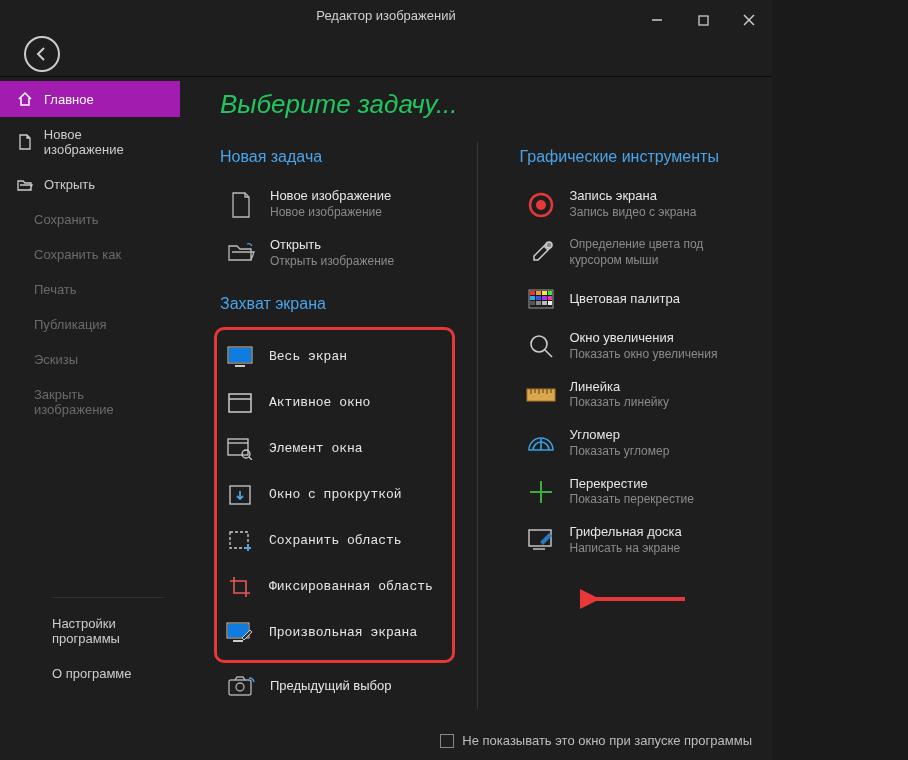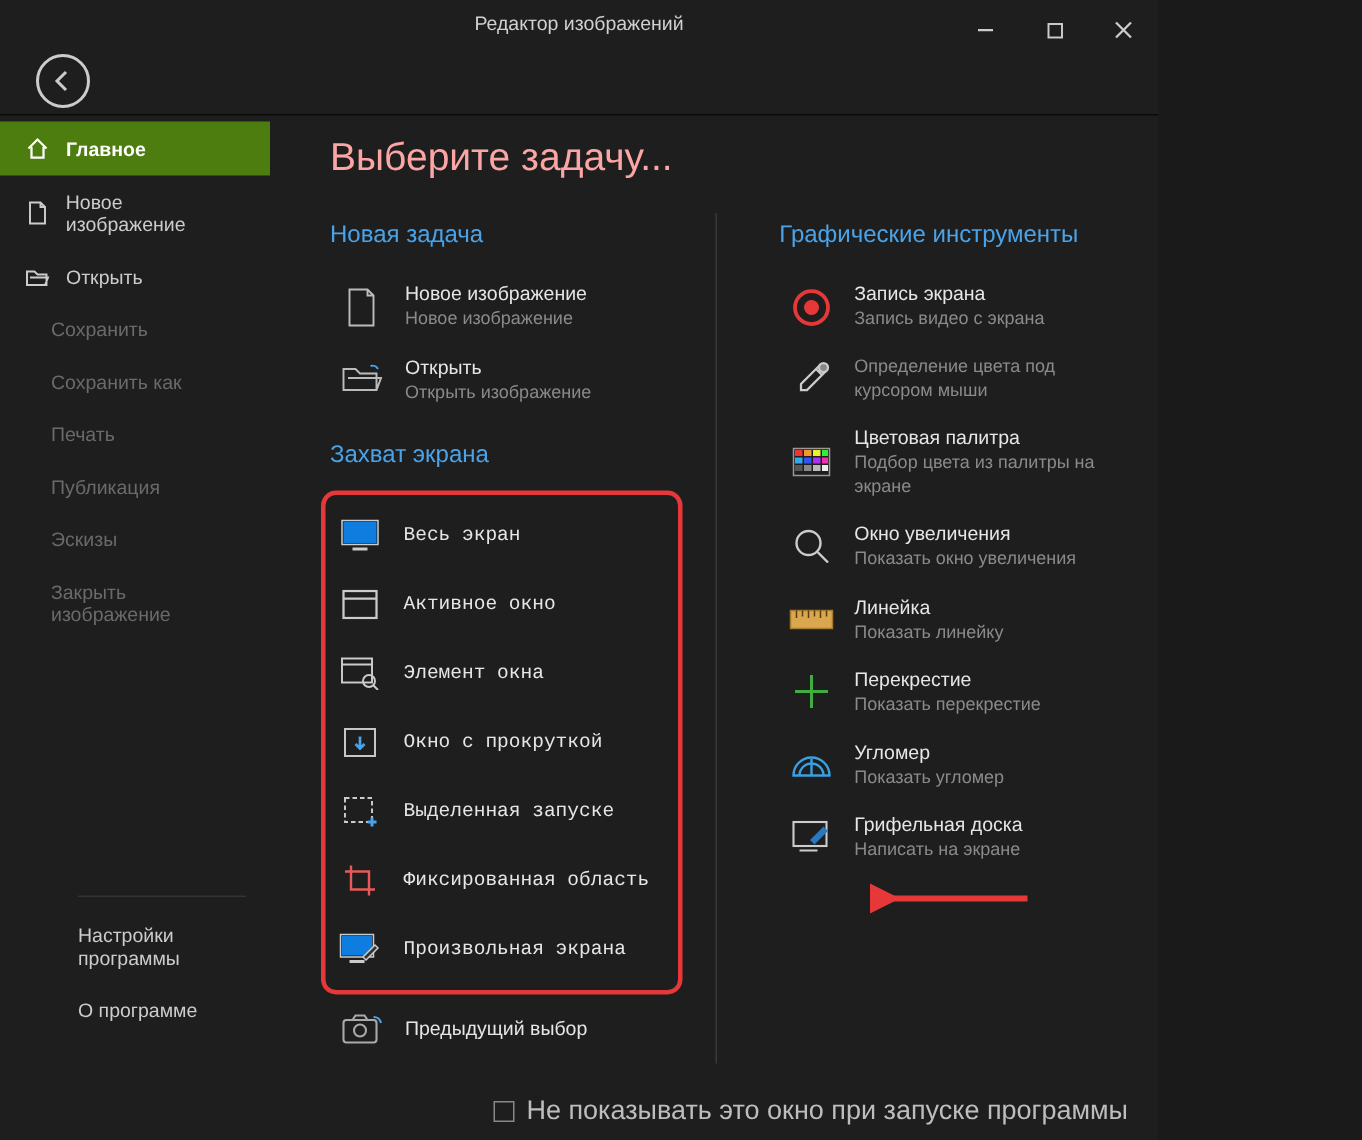--- a/index.html
+++ b/index.html
@@ -12,44 +12,44 @@
   .titlebar .controls svg { stroke: #cccccc; fill: none; }
 
   .backbar { height: 60px; display: flex; align-items: center; padding-left: 24px; border-bottom: 1px solid #0a0a0a; }
   .back-btn { width: 36px; height: 36px; border: 2px solid #cccccc; border-radius: 50%; display: flex; align-items: center; justify-content: center; cursor: pointer; }
 
   .body { flex: 1; display: flex; }
   .sidebar { width: 180px; display: flex; flex-direction: column; padding-top: 4px; }
   .sidebar .top { flex: 1; }
   .sidebar .bottom { padding-bottom: 30px; margin-left: 36px; }
   .nav-item { display: flex; align-items: center; gap: 10px; padding: 10px 16px; color: #cccccc; font-size: 13px; cursor: pointer; }
-  .nav-item.selected { background: #4d7c0f; color: #fff; font-weight: bold; }
+  .nav-item.selected { background: #a21caf; color: #fff; }
   .nav-item.disabled { color: #6a6a6a; cursor: default; }
   .nav-item .icon { width: 18px; display: flex; justify-content: center; }
   .nav-sub { padding-left: 34px; }
   .nav-divider { height: 1px; background: #333; margin: 8px 16px; }
 
   .main { flex: 1; padding: 12px 24px 12px 40px; color: #d0d0d0; overflow: hidden; position: relative; }
-  .main-title { font-size: 26px; font-weight: 300; color: #fca5a5; margin-bottom: 22px; }
+  .main-title { font-size: 26px; font-weight: 300; color: #22c55e; margin-bottom: 22px; font-style: italic; }
   .cols { display: flex; gap: 14px; }
   .col { flex: 1; }
   .col.left { border-right: 1px solid #383838; padding-right: 28px; }
   .col.right { padding-left: 28px; }
   .section-title { color: #4aa3e8; font-size: 16px; font-weight: 400; margin: 6px 0 14px 0; }
 
   .task { display: flex; align-items: center; gap: 14px; padding: 8px 6px; cursor: pointer; border-radius: 2px; }
   .task .ticon { width: 30px; height: 30px; display: flex; align-items: center; justify-content: center; flex-shrink: 0; }
   .task .tlabel { font-size: 13px; color: #e6e6e6; line-height: 1.3; }
   .task .tlabel .sub { color: #8a8a8a; font-size: 12px; }
 
   .highlight-box { border: 3px solid #e63838; border-radius: 10px; padding: 4px 2px; margin-left: -6px; margin-right: -6px; font-family: Liberation Mono, monospace; }
 
   .arrow { position: absolute; left: 400px; top: 510px; pointer-events: none; }
 
-  .footer { height: 50px; display: flex; align-items: center; justify-content: flex-end; padding-right: 20px; color: #bdbdbd; font-size: 18px; }
+  .footer { height: 50px; display: flex; align-items: center; justify-content: flex-end; padding-right: 20px; color: #bdbdbd; font-size: 13px; }
   .footer .chk { width: 14px; height: 14px; border: 1px solid #888; margin-right: 8px; }
 </style>
 </head>
 <body>
 
 <div class="app">
 
   <div class="titlebar">
     <span>Редактор изображений</span>
     <div class="controls">
@@ -215,21 +215,21 @@
             <div class="task">
               <div class="ticon">
                   <svg width="24" height="22" fill="none" stroke="#ccc" stroke-width="1.3" stroke-dasharray="3 2">
                     <rect x="2" y="2" width="18" height="16"></rect>
                     <g stroke-dasharray="0" stroke="#4aa3e8" stroke-width="2">
                       <line x1="20" y1="15" x2="20" y2="21"></line>
                       <line x1="17" y1="18" x2="23" y2="18"></line>
                     </g>
                   </svg>
                 </div>
-              <div class="tlabel">Выделенная запуске</div>
+              <div class="tlabel">Сохранить область</div>
             </div>
             <div class="task">
               <div class="ticon">
                   <svg width="24" height="24" fill="none" stroke="#e85a5a" stroke-width="1.6">
                     <path d="M6 2 V18 H22 M2 6 H18 V22"></path>
                   </svg>
                 </div>
               <div class="tlabel">Фиксированная область</div>
             </div>
             <div class="task">
@@ -297,21 +297,20 @@
                   <rect x="14" y="7" width="5" height="4" fill="#a3e"></rect>
                   <rect x="20" y="7" width="4" height="4" fill="#e3a"></rect>
                   <rect x="2" y="12" width="5" height="4" fill="#555"></rect>
                   <rect x="8" y="12" width="5" height="4" fill="#888"></rect>
                   <rect x="14" y="12" width="5" height="4" fill="#bbb"></rect>
                   <rect x="20" y="12" width="4" height="4" fill="#eee"></rect>
                 </svg>
               </div>
             <div class="tlabel">
                 <div>Цветовая палитра</div>
-                <div class="sub">Подбор цвета из палитры на экране</div>
               </div>
           </div>
           <div class="task">
             <div class="ticon">
                 <svg width="26" height="26" fill="none" stroke="#ccc" stroke-width="1.6">
                   <circle cx="11" cy="11" r="8"></circle>
                   <line x1="17" y1="17" x2="24" y2="24"></line>
                 </svg>
               </div>
             <div class="tlabel">
@@ -333,41 +332,41 @@
                   </g>
                 </svg>
               </div>
             <div class="tlabel">
                 <div>Линейка</div>
                 <div class="sub">Показать линейку</div>
               </div>
           </div>
           <div class="task">
             <div class="ticon">
-                <svg width="26" height="26" stroke="#3fae3f" stroke-width="2">
-                  <line x1="13" y1="2" x2="13" y2="24"></line>
-                  <line x1="2" y1="13" x2="24" y2="13"></line>
-                </svg>
-              </div>
-            <div class="tlabel">
-                <div>Перекрестие</div>
-                <div class="sub">Показать перекрестие</div>
-              </div>
-          </div>
-          <div class="task">
-            <div class="ticon">
                 <svg width="28" height="18" fill="none" stroke="#3aa0e0" stroke-width="1.6">
                   <path d="M2 16 A12 12 0 0 1 26 16 Z"></path>
                   <path d="M6 16 A8 8 0 0 1 22 16"></path>
                   <line x1="14" y1="16" x2="14" y2="5"></line>
                 </svg>
               </div>
             <div class="tlabel">
                 <div>Угломер</div>
                 <div class="sub">Показать угломер</div>
+              </div>
+          </div>
+          <div class="task">
+            <div class="ticon">
+                <svg width="26" height="26" stroke="#3fae3f" stroke-width="2">
+                  <line x1="13" y1="2" x2="13" y2="24"></line>
+                  <line x1="2" y1="13" x2="24" y2="13"></line>
+                </svg>
+              </div>
+            <div class="tlabel">
+                <div>Перекрестие</div>
+                <div class="sub">Показать перекрестие</div>
               </div>
           </div>
           <div class="task">
             <div class="ticon">
                 <svg width="28" height="24" fill="none" stroke="#ccc" stroke-width="1.4">
                   <rect x="2" y="2" width="22" height="16"></rect>
                   <line x1="6" y1="21" x2="18" y2="21"></line>
                   <path d="M16 16 L24 8 L22 6 L14 14 Z" fill="#2a78c0" stroke="#2a78c0"></path>
                 </svg>
               </div>

